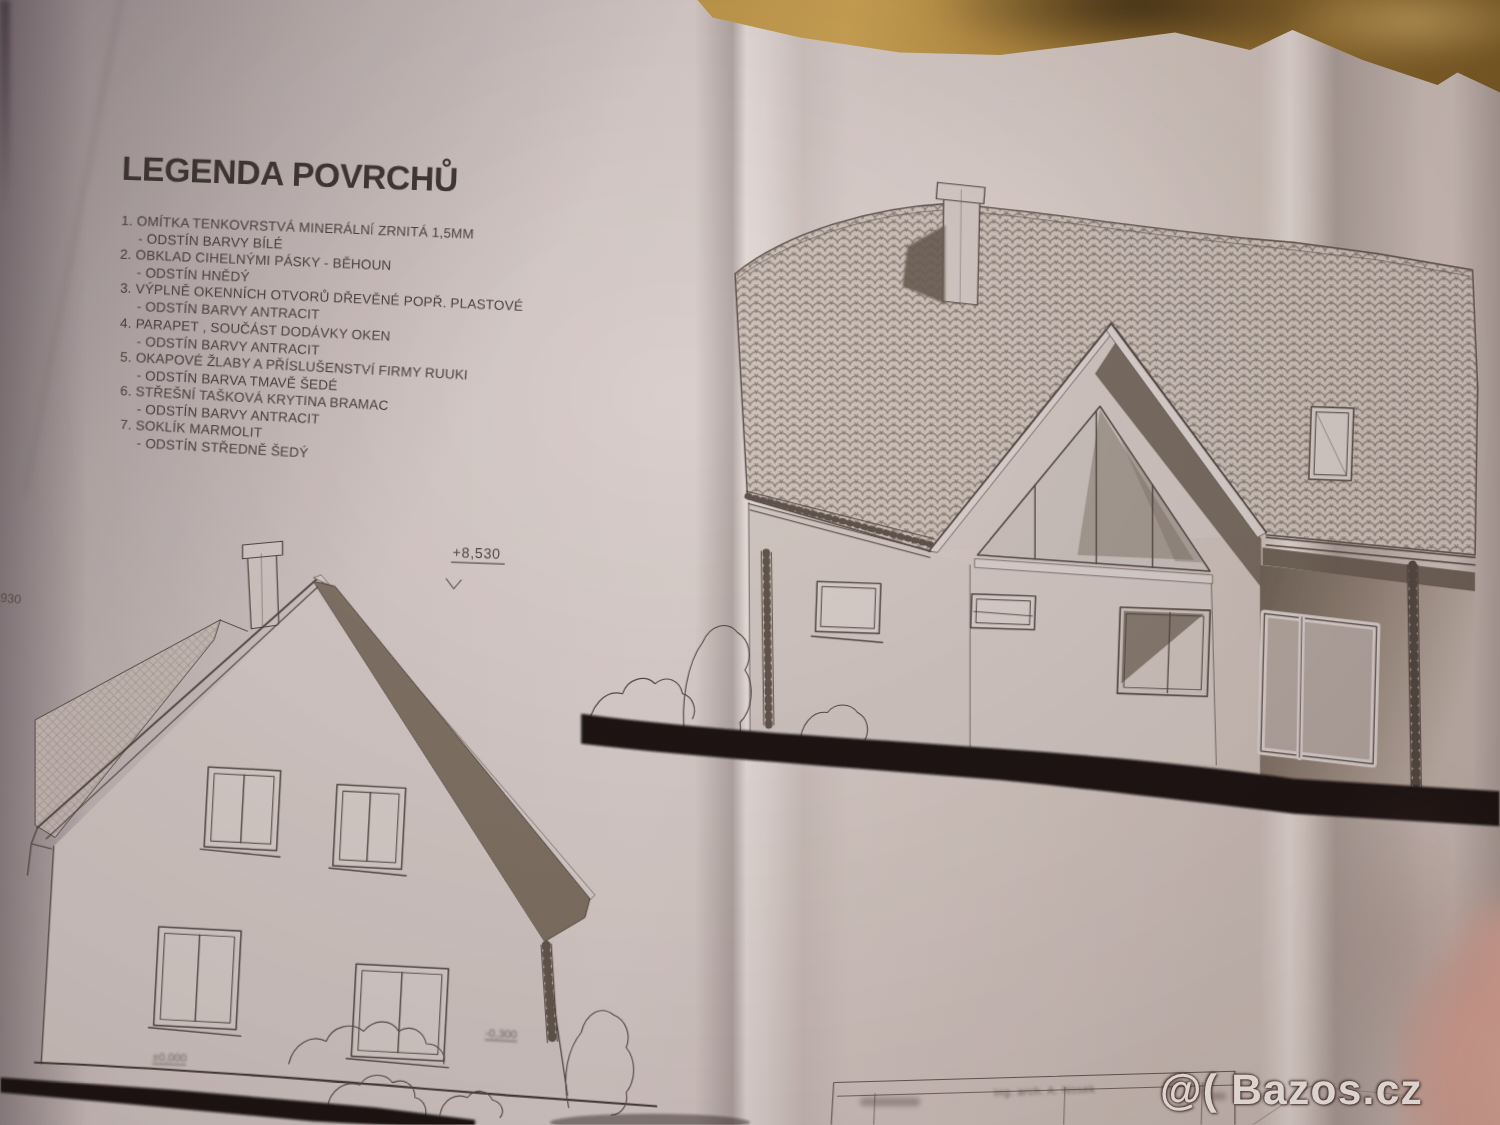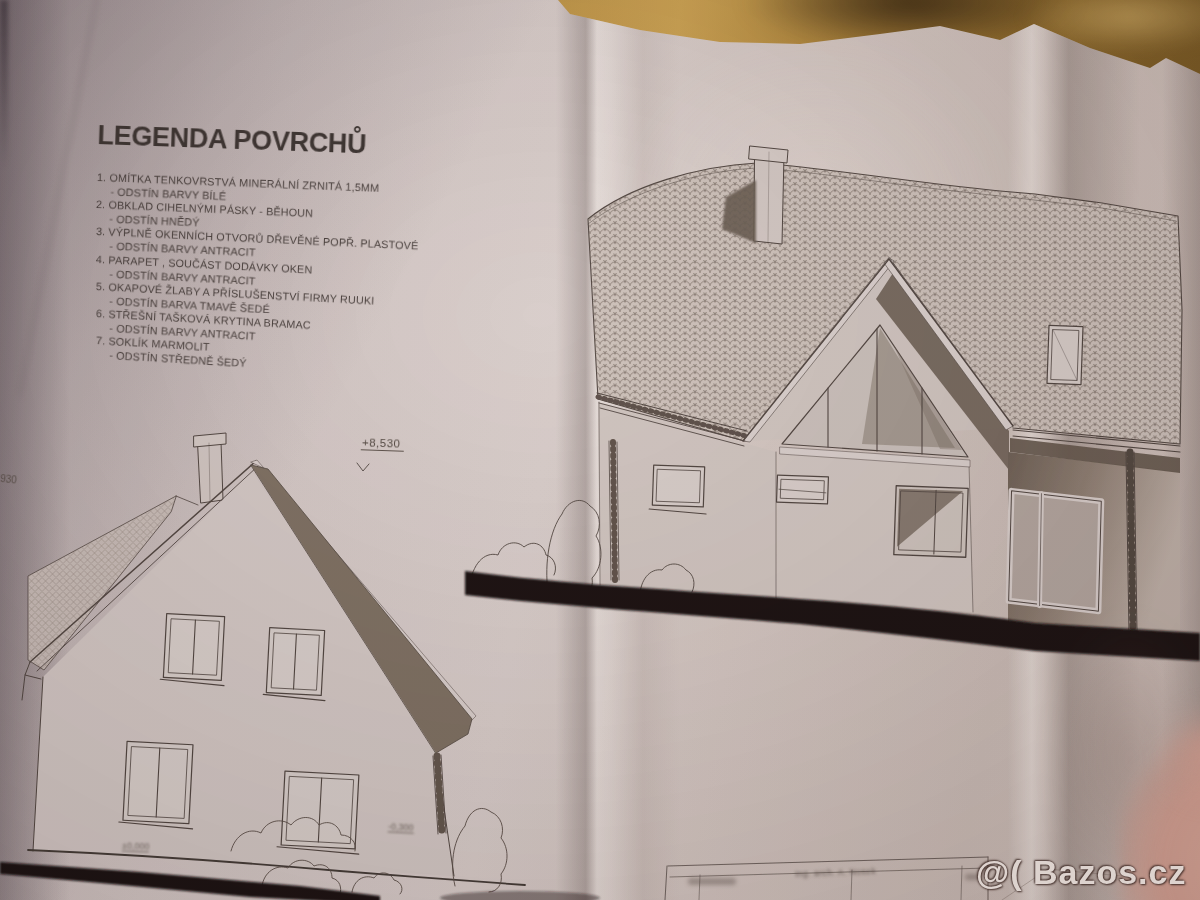--- a/index.html
+++ b/index.html
@@ -84,21 +84,21 @@
       rgba(205,150,135,.55) 65%,rgba(205,150,135,0) 78%);filter:blur(7px);}
   .finger2{left:1152px;top:700px;width:120px;height:110px;
       background:radial-gradient(ellipse,#d8a496 0%,rgba(216,164,150,0) 70%);filter:blur(9px);}
 
   
   .tint{inset:0;pointer-events:none;background:
       radial-gradient(120% 120% at 45% 35%,rgba(255,245,238,.04) 0%,
       rgba(58,40,38,.16) 72%,rgba(40,26,28,.38) 100%);}
 
   
-  .wm{left:976px;top:853px;font-size:34px;font-weight:bold;letter-spacing:1px;
+  .wm{left:928px;top:853px;font-size:34px;font-weight:bold;letter-spacing:1px;
       color:rgba(235,226,221,.92);white-space:nowrap;
       text-shadow:0 0 2px rgba(60,40,35,.9),1px 1px 2px rgba(60,40,35,.8),
       -1px -1px 2px rgba(60,40,35,.8);}
 </style>
 </head>
 <body>
 
 <div id="photo">
 
   <div class="abs wood"></div>

